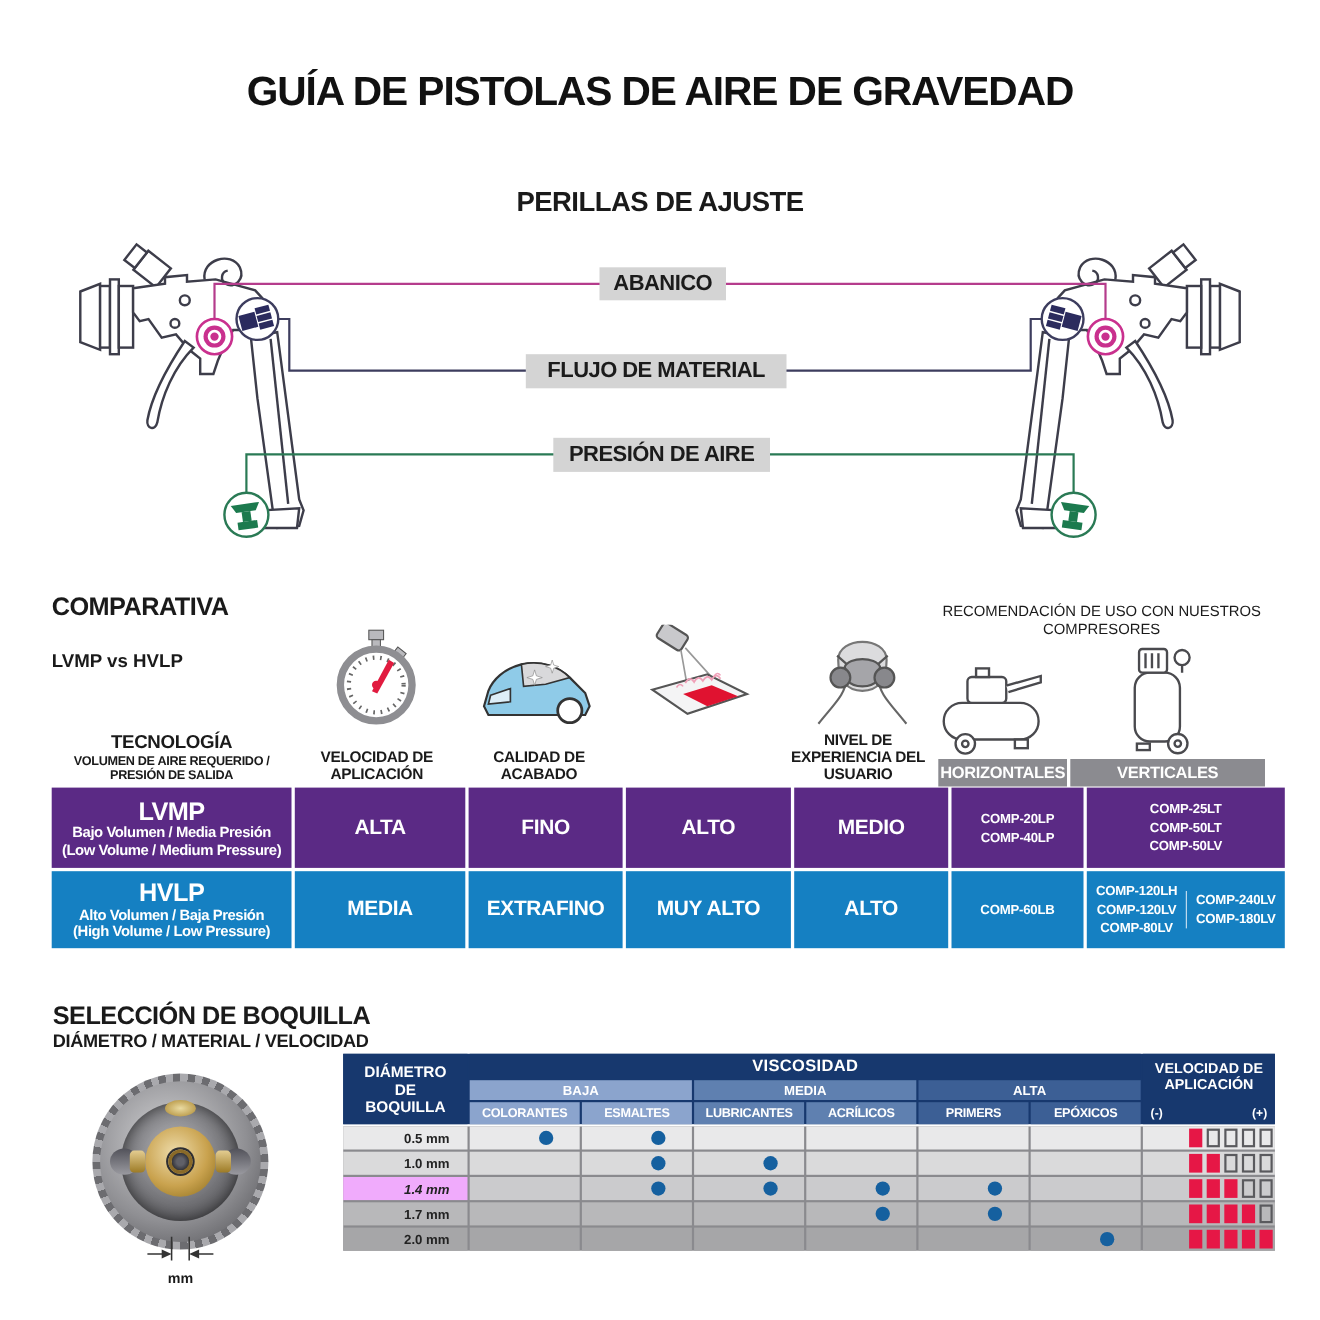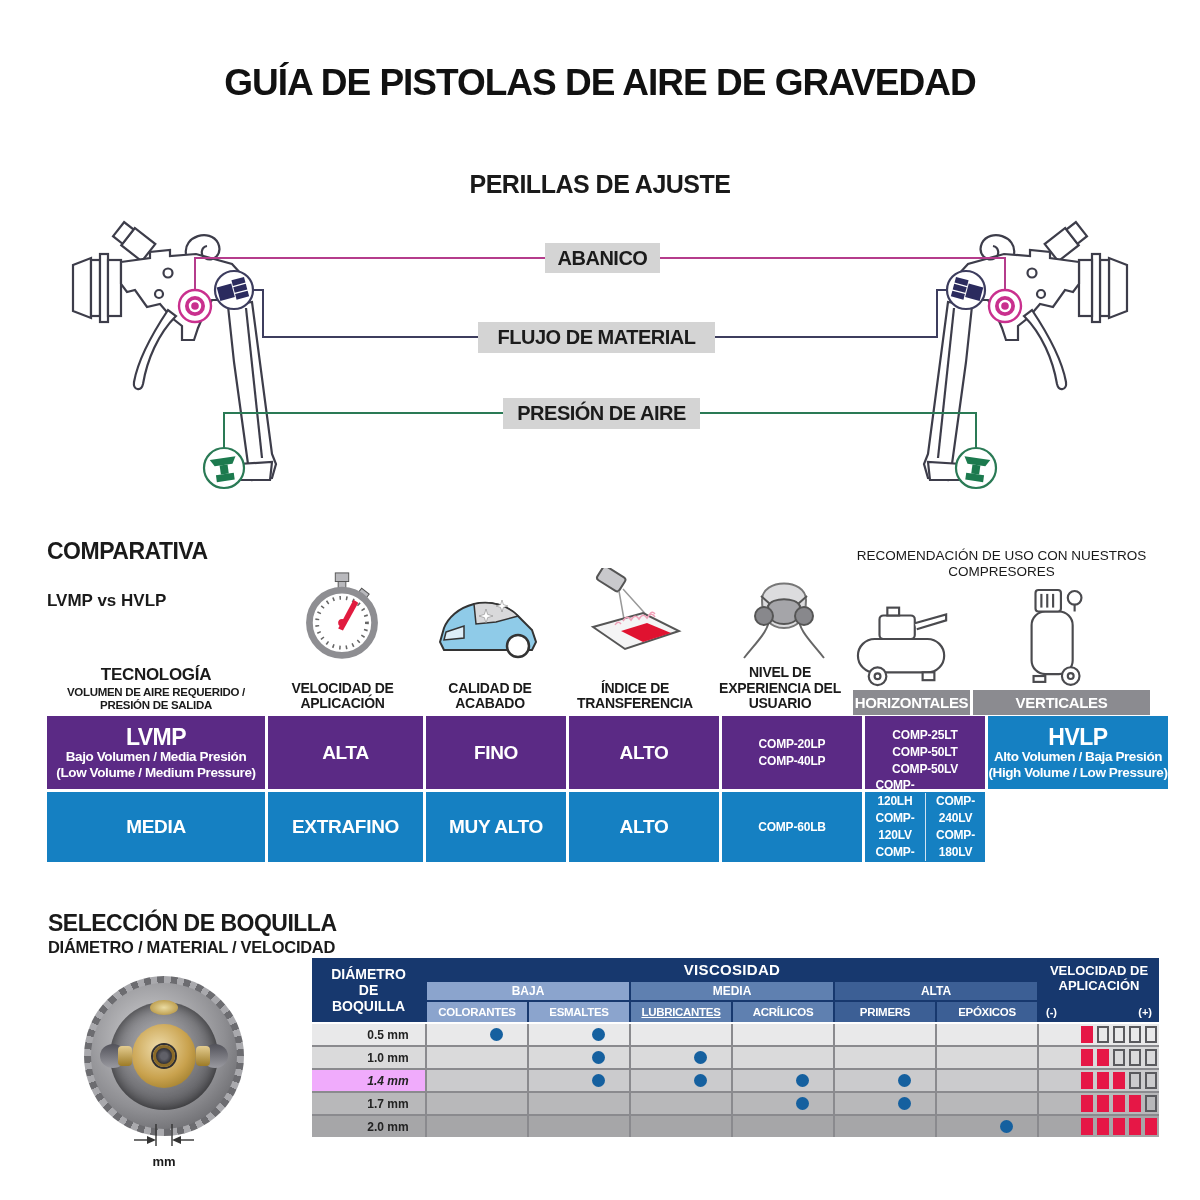--- a/index.html
+++ b/index.html
@@ -235,34 +235,34 @@
 
   <div class="reco-heading">RECOMENDACIÓN DE USO CON NUESTROS COMPRESORES</div>
 
   <div class="col-head" style="left:47px;top:656px;width:218px;height:56px">
     <div class="tech-t">TECNOLOGÍA</div>
     <div class="tech-s" style="white-space: pre-line;">VOLUMEN DE AIRE REQUERIDO /
 PRESIÓN DE SALIDA</div>
   </div>
   <div class="col-head" style="left:265px;top:668px;width:155px;height:44px">VELOCIDAD DE APLICACIÓN</div>
   <div class="col-head" style="left:420px;top:668px;width:140px;height:44px">CALIDAD DE ACABADO</div>
-  <div class="col-head" style="left:560px;top:668px;width:150px;height:44px">ÍNDICE DE TRANSFERENCIA</div>
   <div class="col-head" style="left:710px;top:660px;width:140px;height:52px">NIVEL DE EXPERIENCIA DEL USUARIO</div>
   <div class="orient-bar h">HORIZONTALES</div>
   <div class="orient-bar v">VERTICALES</div>
 
   <div class="comp-table">
     <div class="comp-cell r0">
       <div class="tech-name">LVMP</div>
       <div class="tech-es">Bajo Volumen / Media Presión</div>
       <div class="tech-en">(Low Volume / Medium Pressure)</div>
     </div>
     <div class="comp-cell r0 comp-val">ALTA</div>
     <div class="comp-cell r0 comp-val">FINO</div>
     <div class="comp-cell r0 comp-val">ALTO</div>
+    <div class="comp-cell r0 comp-val">MEDIO</div>
     <div class="comp-cell r0 comp-models" style="white-space: pre-line;">COMP-20LP
 COMP-40LP</div>
     <div class="comp-cell r0 comp-models" style="white-space: pre-line;">COMP-25LT
 COMP-50LT
 COMP-50LV</div>
 
     <div class="comp-cell r1">
       <div class="tech-name">HVLP</div>
       <div class="tech-es">Alto Volumen / Baja Presión</div>
       <div class="tech-en">(High Volume / Low Pressure)</div>
@@ -316,21 +316,21 @@
       <span class="pm">
         <span>(-)</span>
         <span>(+)</span>
       </span>
     </div>
 
   <div class="hcell band" style="background: rgb(139, 164, 205); grid-area: 2 / 2 / auto / span 2;">BAJA</div>
       <div class="hcell mat" style="background: rgb(139, 164, 205); grid-area: 3 / 2;">COLORANTES</div>
       <div class="hcell mat" style="background: rgb(139, 164, 205); grid-area: 3 / 3;">ESMALTES</div>
       <div class="hcell band" style="background: rgb(95, 128, 176); grid-area: 2 / 4 / auto / span 2;">MEDIA</div>
-      <div class="hcell mat" style="background: rgb(95, 128, 176); grid-area: 3 / 4; text-decoration: underline;">LUBRICANTES</div>
+      <div class="hcell mat" style="background: rgb(95, 128, 176); grid-area: 3 / 4;">LUBRICANTES</div>
       <div class="hcell mat" style="background: rgb(95, 128, 176); grid-area: 3 / 5;">ACRÍLICOS</div>
       <div class="hcell band" style="background: rgb(60, 95, 149); grid-area: 2 / 6 / auto / span 2;">ALTA</div>
       <div class="hcell mat" style="background: rgb(60, 95, 149); grid-area: 3 / 6;">PRIMERS</div>
       <div class="hcell mat" style="background: rgb(60, 95, 149); grid-area: 3 / 7;">EPÓXICOS</div>
     </div>
   <div class="noz-table-body">
 
   <div class="bcell row-label" style="background: rgb(233, 233, 234);">0.5 mm</div>
       <div class="bcell" style="background: rgb(233, 233, 234);">
         <span class="dot"></span>

